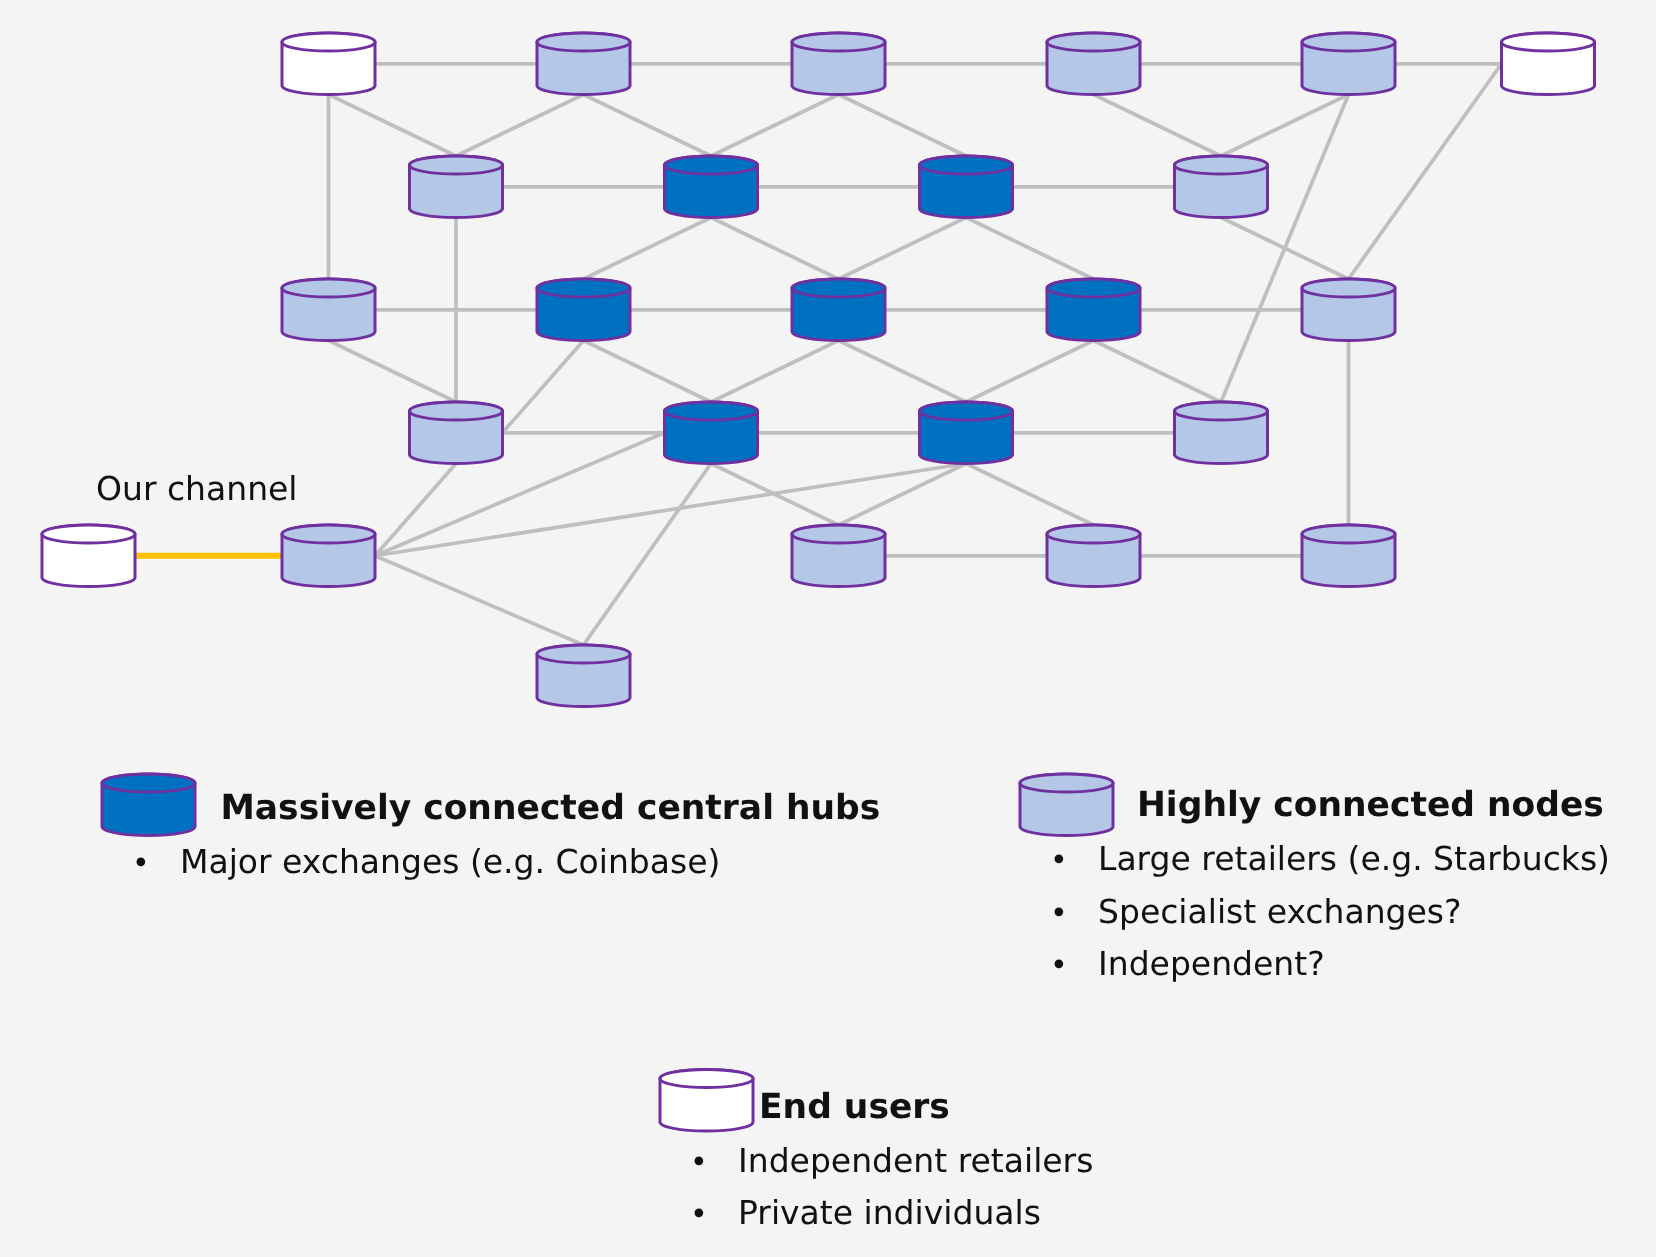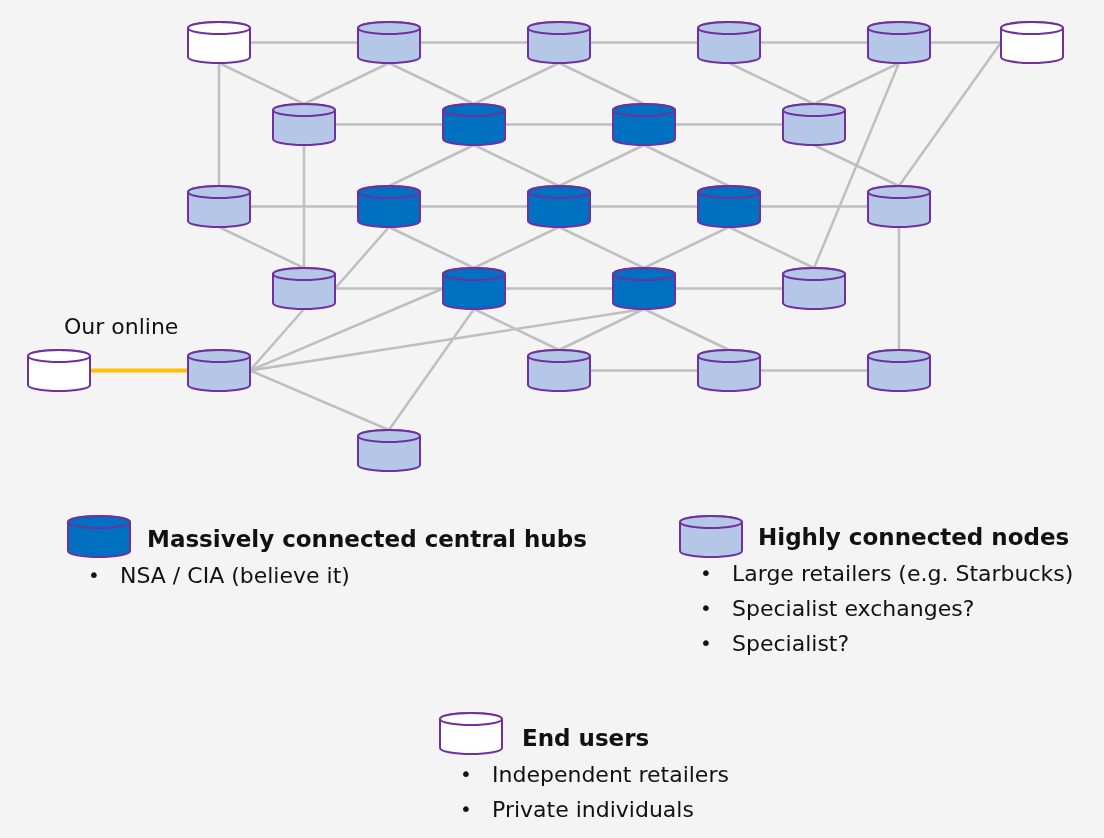--- a/index.html
+++ b/index.html
@@ -29,21 +29,21 @@
   .legend li::before {
     content: "\2022"; position: absolute; left: 0; top: 0; font-size: 20px;
   }
   #legend-hubs { left: 66px; top: 514px; }
   #legend-hubs .title { left: 81px; top: 12px; text-align: center; }
   #legend-hubs ul { left: 22px; top: 44px; }
   #legend-nodes { left: 678px; top: 514px; }
   #legend-nodes .title { left: 80px; top: 10px; }
   #legend-nodes ul { left: 22px; top: 42px; }
   #legend-end { left: 438px; top: 711px; }
-  #legend-end .title { left: 84px; top: 14px; }
+  #legend-end .title { left: 68px; top: 14px; }
   #legend-end ul { left: 22px; top: 46px; }
 </style>
 </head>
 <body>
 
 <svg id="graph" width="1104" height="500">
   <g id="edges">
       <line x1="250" y1="42.5" x2="358" y2="42.5" stroke="#bfbfbf" stroke-width="2.5"></line>
       <line x1="420" y1="42.5" x2="528" y2="42.5" stroke="#bfbfbf" stroke-width="2.5"></line>
       <line x1="590" y1="42.5" x2="698" y2="42.5" stroke="#bfbfbf" stroke-width="2.5"></line>
@@ -192,47 +192,47 @@
         <path d="M868,356 L868,385 A31,6 0 0 0 930,385 L930,356 A31,6 0 0 0 868,356 Z" fill="#b4c7e7" stroke="#7030a0" stroke-width="2"></path>
         <ellipse cx="899" cy="356" rx="31" ry="6" fill="#b4c7e7" stroke="#7030a0" stroke-width="2"></ellipse>
       </g>
       <g>
         <path d="M358,436 L358,465 A31,6 0 0 0 420,465 L420,436 A31,6 0 0 0 358,436 Z" fill="#b4c7e7" stroke="#7030a0" stroke-width="2"></path>
         <ellipse cx="389" cy="436" rx="31" ry="6" fill="#b4c7e7" stroke="#7030a0" stroke-width="2"></ellipse>
       </g>
     </g>
 </svg>
 
-<div class="channel-label">Our online</div>
+<div class="channel-label">Our channel</div>
 
 <div class="legend" id="legend-hubs">
   <svg class="icon" width="66" height="46">
       <g>
         <path d="M2,8 L2,37 A31,6 0 0 0 64,37 L64,8 A31,6 0 0 0 2,8 Z" fill="#0070c0" stroke="#7030a0" stroke-width="2"></path>
         <ellipse cx="33" cy="8" rx="31" ry="6" fill="#0070c0" stroke="#7030a0" stroke-width="2"></ellipse>
       </g>
     </svg>
   <div class="title">Massively connected central hubs</div>
   <ul>
-    <li>NSA / CIA (believe it)</li>
+    <li>Major exchanges (e.g. Coinbase)</li>
   </ul>
 </div>
 
 <div class="legend" id="legend-nodes">
   <svg class="icon" width="66" height="46">
       <g>
         <path d="M2,8 L2,37 A31,6 0 0 0 64,37 L64,8 A31,6 0 0 0 2,8 Z" fill="#b4c7e7" stroke="#7030a0" stroke-width="2"></path>
         <ellipse cx="33" cy="8" rx="31" ry="6" fill="#b4c7e7" stroke="#7030a0" stroke-width="2"></ellipse>
       </g>
     </svg>
   <div class="title">Highly connected nodes</div>
   <ul>
     <li>Large retailers (e.g. Starbucks)</li>
     <li>Specialist exchanges?</li>
-    <li>Specialist?</li>
+    <li>Independent?</li>
   </ul>
 </div>
 
 <div class="legend" id="legend-end">
   <svg class="icon" width="66" height="46">
       <g>
         <path d="M2,8 L2,37 A31,6 0 0 0 64,37 L64,8 A31,6 0 0 0 2,8 Z" fill="#ffffff" stroke="#7030a0" stroke-width="2"></path>
         <ellipse cx="33" cy="8" rx="31" ry="6" fill="#ffffff" stroke="#7030a0" stroke-width="2"></ellipse>
       </g>
     </svg>

